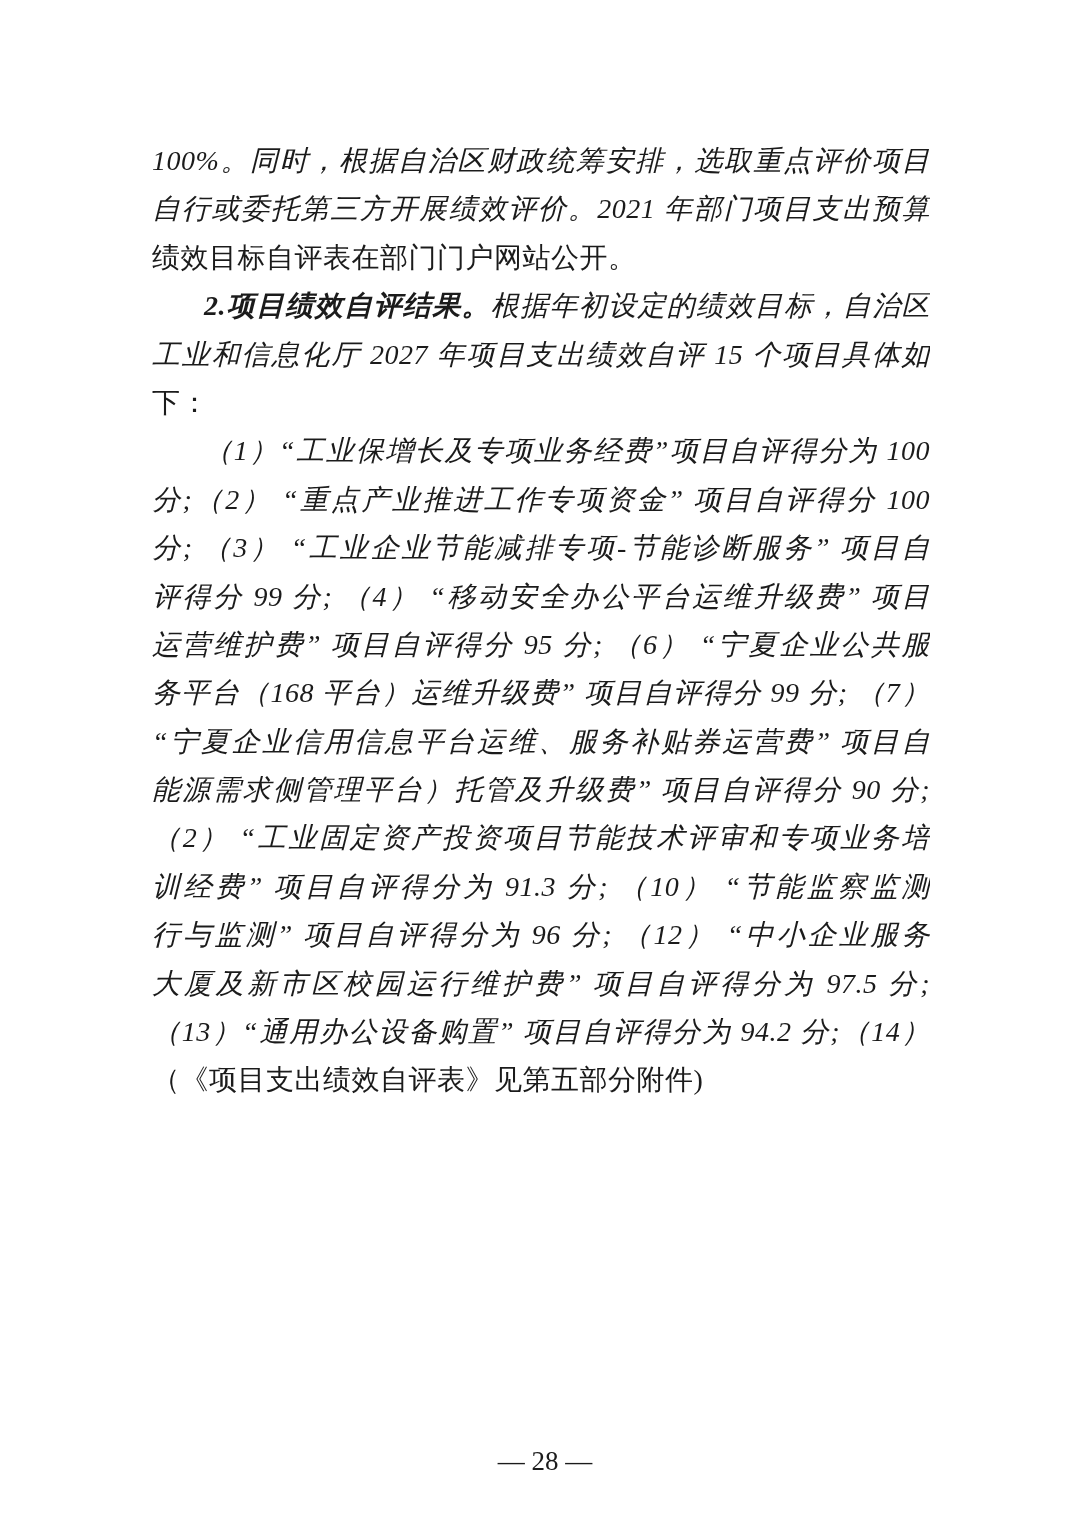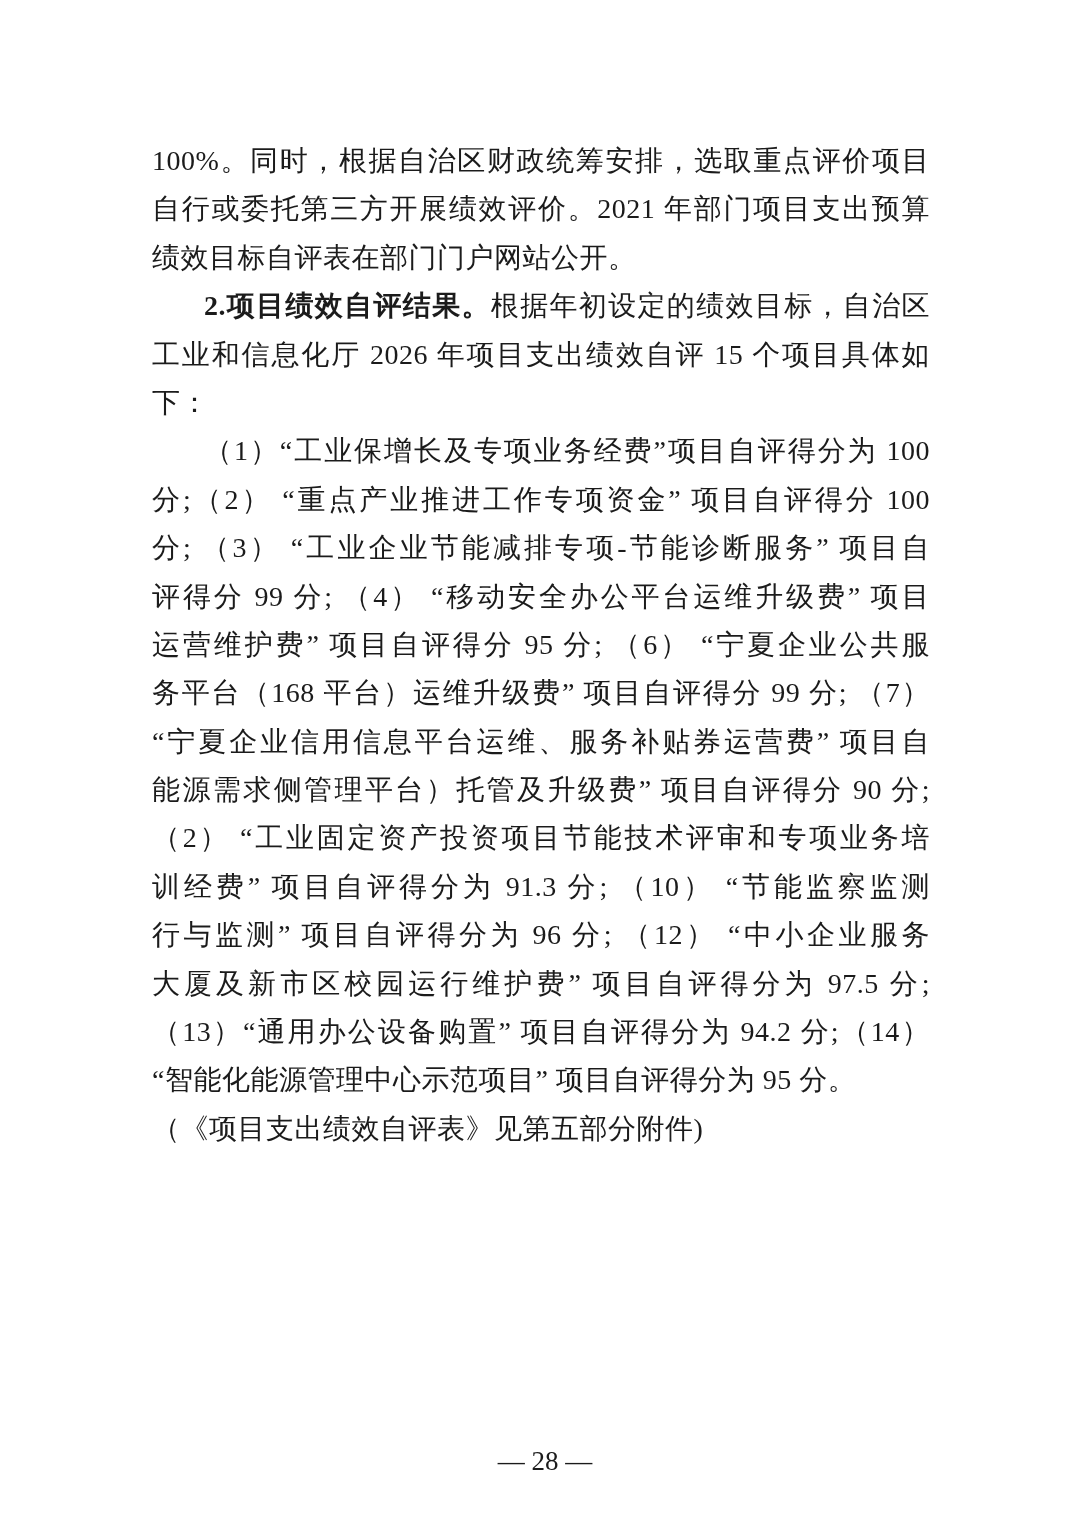--- a/index.html
+++ b/index.html
@@ -26,20 +26,21 @@
     height: 48.4px;
     line-height: 48.4px;
     font-size: 28px;
     overflow: hidden;
     letter-spacing: 0.5px;
   }
   
   .jl {
     text-align: justify;
     text-align-last: justify;
+    font-style: italic;
   }
   
   .ll {
     text-align: left;
     text-align-last: left;
   }
   
   .ind {
     text-indent: 52px;
   }
@@ -61,34 +62,33 @@
 </head>
 <body>
 
 <div class="page">
 
   <main class="doc-body" id="doc-body">
       <div class="line jl">100%。同时，根据自治区财政统筹安排，选取重点评价项目</div>
       <div class="line jl">自行或委托第三方开展绩效评价。2021 年部门项目支出预算</div>
       <div class="line ll">绩效目标自评表在部门门户网站公开。</div>
       <div class="line jl ind"><span class="b">2.项目绩效自评结果。</span>根据年初设定的绩效目标，自治区</div>
-      <div class="line jl">工业和信息化厅 2026 年项目支出绩效自评 15 个项目具体如</div>
+      <div class="line jl">工业和信息化厅 2027 年项目支出绩效自评 15 个项目具体如</div>
       <div class="line ll">下：</div>
       <div class="line jl ind">（1）“工业保增长及专项业务经费”项目自评得分为 100</div>
       <div class="line jl">分;（2） “重点产业推进工作专项资金” 项目自评得分 100</div>
       <div class="line jl">分; （3） “工业企业节能减排专项-节能诊断服务” 项目自</div>
       <div class="line jl">评得分 99 分; （4） “移动安全办公平台运维升级费” 项目</div>
       <div class="line jl">运营维护费” 项目自评得分 95 分; （6） “宁夏企业公共服</div>
       <div class="line jl">务平台（168 平台）运维升级费” 项目自评得分 99 分; （7）</div>
       <div class="line jl">“宁夏企业信用信息平台运维、服务补贴券运营费” 项目自</div>
       <div class="line jl">能源需求侧管理平台）托管及升级费” 项目自评得分 90 分;</div>
       <div class="line jl">（2） “工业固定资产投资项目节能技术评审和专项业务培</div>
       <div class="line jl">训经费” 项目自评得分为 91.3 分; （10） “节能监察监测</div>
       <div class="line jl">行与监测” 项目自评得分为 96 分; （12） “中小企业服务</div>
       <div class="line jl">大厦及新市区校园运行维护费” 项目自评得分为 97.5 分;</div>
       <div class="line jl">（13）“通用办公设备购置” 项目自评得分为 94.2 分;（14）</div>
-      <div class="line ll">“智能化能源管理中心示范项目” 项目自评得分为 95 分。</div>
       <div class="line ll">（《项目支出绩效自评表》见第五部分附件)</div>
     </main>
 
   <div class="footer">— 28 —</div>
 
 </div>
 
 </body></html>

